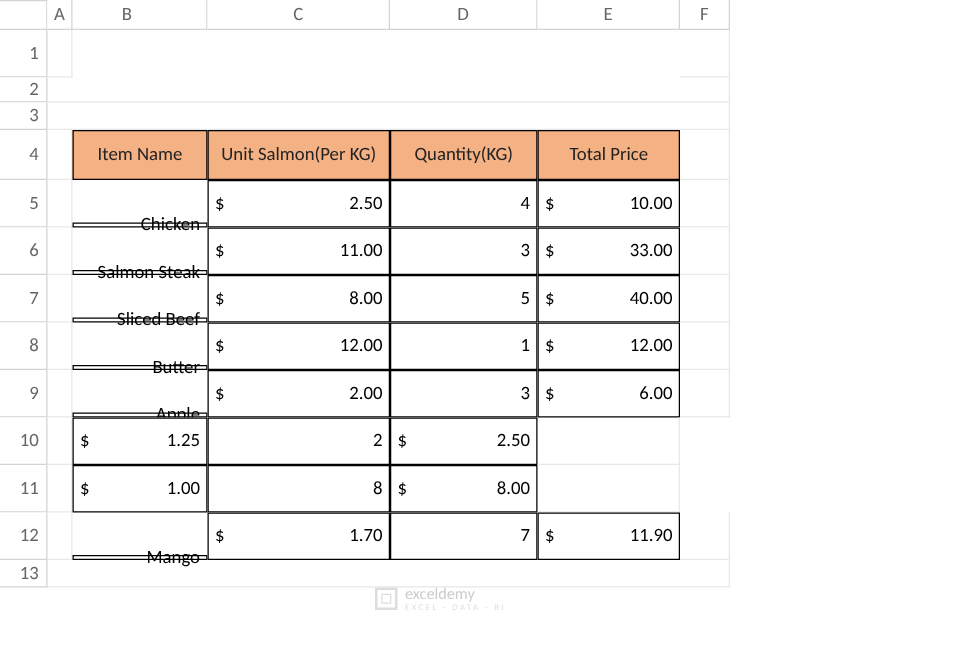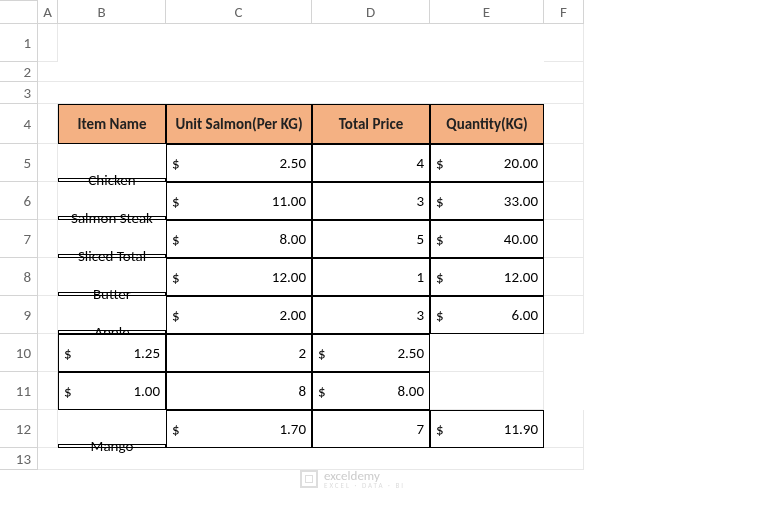--- a/index.html
+++ b/index.html
@@ -48,31 +48,31 @@
     background: #bdd7ee;
     border: 1px solid #000;
     display: flex;
     align-items: center;
     justify-content: center;
     font-size: 22px;
     color: #333;
   }
   .thdr {
     background: #f4b183;
-    font-weight: bold;
+    font-weight: normal;
     color: #222;
     justify-content: center;
     border: 1px solid #000;
     font-size: 15px;
   }
   .tcell {
     border: 1px solid #000;
     background: #fff;
   }
-  .tcell.left { justify-content: center; margin-top: 34px; }
+  .tcell.left { justify-content: flex-end; margin-top: 34px; }
   .tcell.right { justify-content: flex-end; }
   .tcell.currency { justify-content: space-between; }
   .watermark {
     position: absolute;
     left: 300px;
     top: 468px;
     font-size: 13px;
     color: #ccc;
     display: flex;
     align-items: center;
@@ -137,44 +137,44 @@
       <span>4</span>
     </div>
   <div class="cell" style="grid-row:5"></div>
   <div class="cell thdr" style="grid-row:5">
       <span>Item Name</span>
     </div>
   <div class="cell thdr" style="grid-row:5">
       <span>Unit Salmon(Per KG)</span>
     </div>
   <div class="cell thdr" style="grid-row:5">
+      <span>Quantity(KG)</span>
+    </div>
+  <div class="cell thdr" style="grid-row:5">
       <span>Total Price</span>
-    </div>
-  <div class="cell thdr" style="grid-row:5">
-      <span>Quantity(KG)</span>
     </div>
   <div class="cell" style="grid-row:5"></div>
 
   <div class="rowhdr" style="grid-row:6">
       <span>5</span>
     </div>
   <div class="cell" style="grid-row:6"></div>
   <div class="cell tcell left" style="grid-row:6">
       <span>Chicken</span>
     </div>
   <div class="cell tcell currency" style="grid-row:6">
       <span>$</span>
       <span>2.50</span>
     </div>
   <div class="cell tcell right" style="grid-row:6">
       <span>4</span>
     </div>
   <div class="cell tcell currency" style="grid-row:6">
       <span>$</span>
-      <span>20.00</span>
+      <span>10.00</span>
     </div>
   <div class="cell" style="grid-row:6"></div>
 
   <div class="rowhdr" style="grid-row:7">
       <span>6</span>
     </div>
   <div class="cell" style="grid-row:7"></div>
   <div class="cell tcell left" style="grid-row:7">
       <span>Salmon Steak</span>
     </div>
@@ -189,21 +189,21 @@
       <span>$</span>
       <span>33.00</span>
     </div>
   <div class="cell" style="grid-row:7"></div>
 
   <div class="rowhdr" style="grid-row:8">
       <span>7</span>
     </div>
   <div class="cell" style="grid-row:8"></div>
   <div class="cell tcell left" style="grid-row:8">
-      <span>Sliced Total</span>
+      <span>Sliced Beef</span>
     </div>
   <div class="cell tcell currency" style="grid-row:8">
       <span>$</span>
       <span>8.00</span>
     </div>
   <div class="cell tcell right" style="grid-row:8">
       <span>5</span>
     </div>
   <div class="cell tcell currency" style="grid-row:8">
       <span>$</span>

